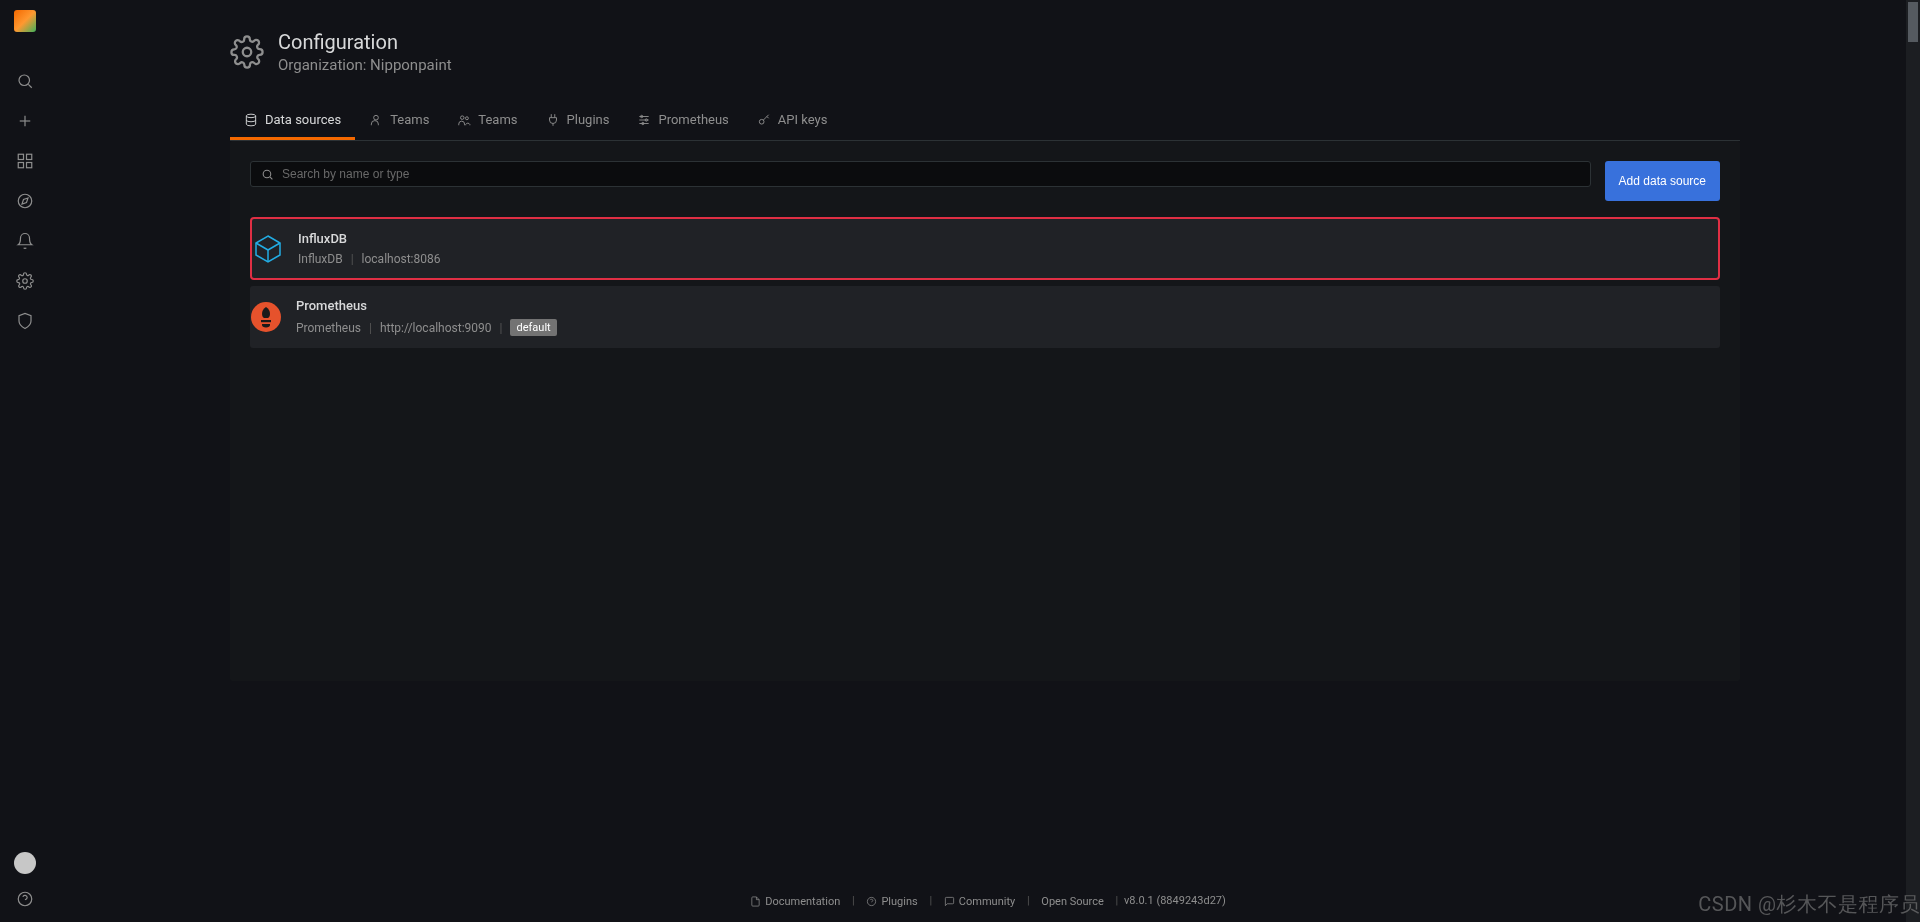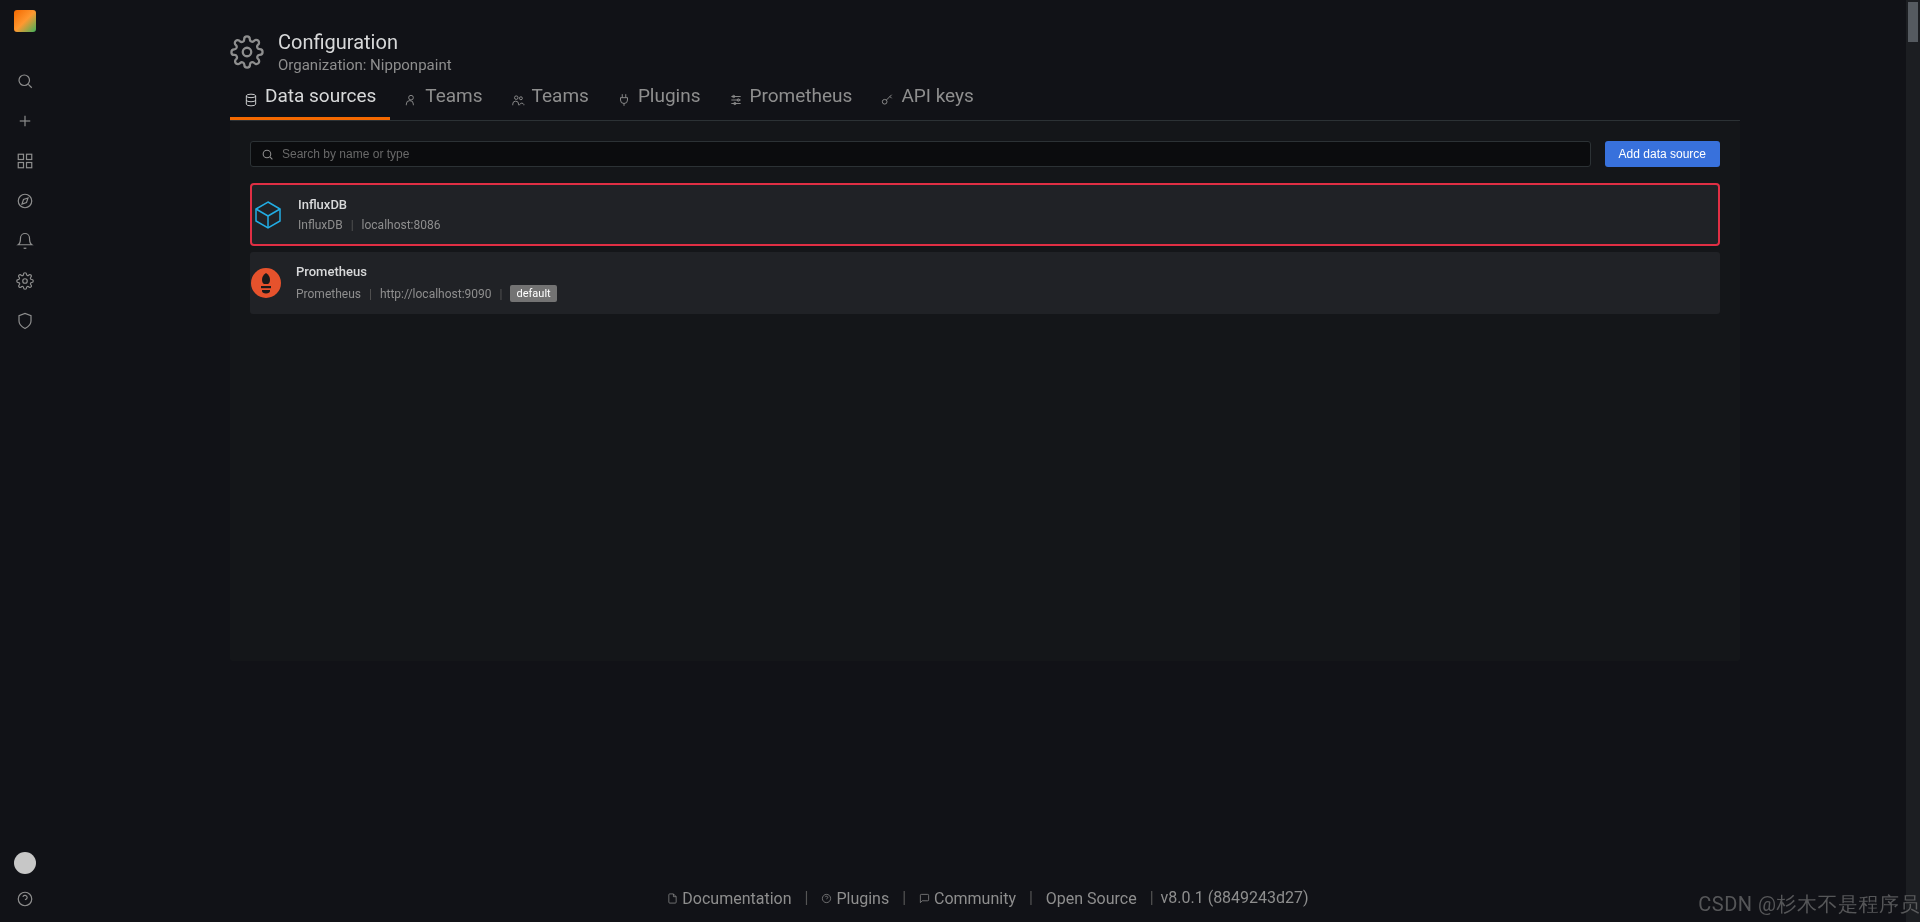--- a/index.html
+++ b/index.html
@@ -31,29 +31,29 @@
 }
 .sidebar-nav { display: flex; flex-direction: column; gap: 22px; align-items: center; }
 .sidebar-icon { width: 18px; height: 18px; color: #8e8e8e; cursor: pointer; display: flex; align-items: center; justify-content: center; }
 .sidebar-icon svg { width: 18px; height: 18px; stroke: currentColor; fill: none; stroke-width: 1.6; }
 .sidebar-bottom { position: absolute; bottom: 14px; display: flex; flex-direction: column; gap: 16px; align-items: center; }
 .avatar { width: 22px; height: 22px; border-radius: 50%; background: #c7c7c7; }
 .main {
   margin-left: 50px;
   padding: 30px 180px 0 180px;
 }
-.page-header { display: flex; align-items: center; gap: 14px; }
+.page-header { display: flex; align-items: center; gap: 14px; margin-bottom: 28px; }
 .page-header-icon { width: 34px; height: 34px; color: #8e8e8e; }
 .page-header-icon svg { width: 34px; height: 34px; stroke: currentColor; fill: none; stroke-width: 1.6; }
 .page-title { font-size: 20px; color: #d8d9da; font-weight: 400; }
 .page-subtitle { font-size: 15px; color: #8e8e8e; margin-top: 2px; }
 .tabs { display: flex; border-bottom: 1px solid #2c3235; }
 .tab {
   display: flex; align-items: center; gap: 7px;
-  padding: 10px 14px; font-size: 19px; color: #8e8e8e;
+  padding: 10px 14px; font-size: 13px; color: #8e8e8e;
   cursor: pointer; border-bottom: 3px solid transparent;
 }
 .tab.active { color: #d8d9da; border-bottom-color: #f46800; }
 .tab-icon { width: 14px; height: 14px; }
 .tab-icon svg { width: 14px; height: 14px; stroke: currentColor; fill: none; stroke-width: 1.6; }
 .content-panel {
   background: #141619;
   border-radius: 2px;
   padding: 20px;
   min-height: 540px;
@@ -66,41 +66,41 @@
   display: flex; align-items: center; padding: 0 10px;
 }
 .search-wrap svg { width: 13px; height: 13px; stroke: #8e8e8e; fill: none; stroke-width: 2; margin-right: 8px; }
 .search-input {
   flex: 1; background: transparent; border: none; outline: none;
   color: #c7d0d9; font-size: 12px;
 }
 .search-input::placeholder { color: #696969; }
 .add-btn {
   background: #3871dc; color: #fff; border: none;
-  padding: 0 14px; height: 26px; border-radius: 3px;
+  padding: 0 14px; height: 40px; border-radius: 3px;
   font-size: 12px; cursor: pointer;
 }
 .ds-card {
   background: #202226; border-radius: 3px;
   padding: 12px 0; margin-bottom: 6px;
   display: flex; align-items: center; gap: 14px;
   cursor: pointer;
 }
 .ds-card.highlighted { border: 2px solid #e02f44; border-radius: 4px; }
 .ds-icon { width: 32px; height: 32px; display: flex; align-items: center; justify-content: center; }
 .ds-title { font-size: 13px; color: #d8d9da; font-weight: 500; margin-bottom: 6px; }
 .ds-meta { font-size: 12px; color: #8e8e8e; display: flex; align-items: center; gap: 8px; }
 .ds-sep { color: #555; }
 .badge {
   display: inline-block; background: #737373; color: #fff;
   font-size: 11px; padding: 2px 6px; border-radius: 2px;
 }
 .footer {
   position: absolute; bottom: 14px; left: 50px; right: 0;
-  text-align: center; font-size: 16px; color: #8e8e8e;
+  text-align: center; font-size: 11px; color: #8e8e8e;
 }
 .footer-link { margin: 0 6px; cursor: pointer; display: inline-flex; align-items: center; gap: 4px; vertical-align: middle; }
 .footer-link svg { width: 11px; height: 11px; stroke: currentColor; fill: none; stroke-width: 1.6; }
 .footer-sep { color: #555; margin: 0 3px; }
 .watermark {
   position: absolute; right: 0; bottom: 4px;
   color: #8e8e8e; font-size: 20px; opacity: 0.55; letter-spacing: 0.5px; margin-left: 36px;
 }
 .scrollbar-track { position: fixed; right: 0; top: 0; width: 14px; height: 100%; background: #1c1e22; }
 .scrollbar-thumb { position: absolute; right: 2px; top: 2px; width: 10px; height: 40px; background: #555a60; }

